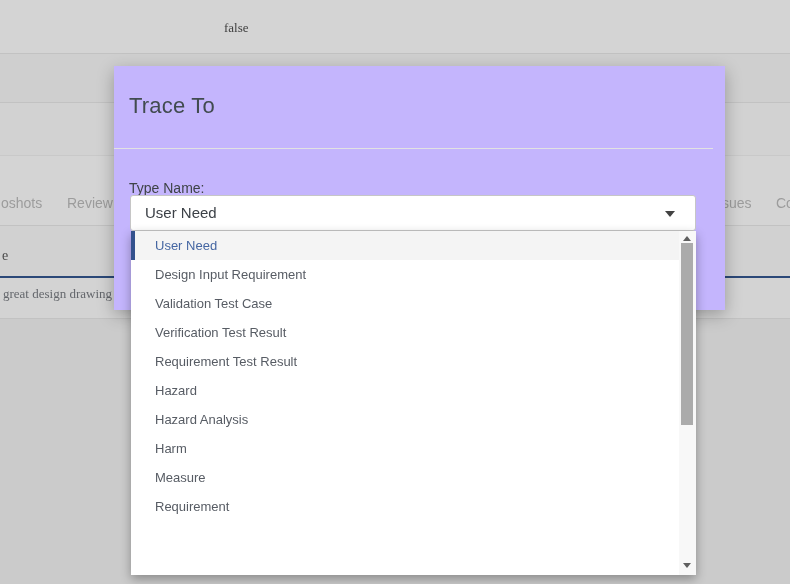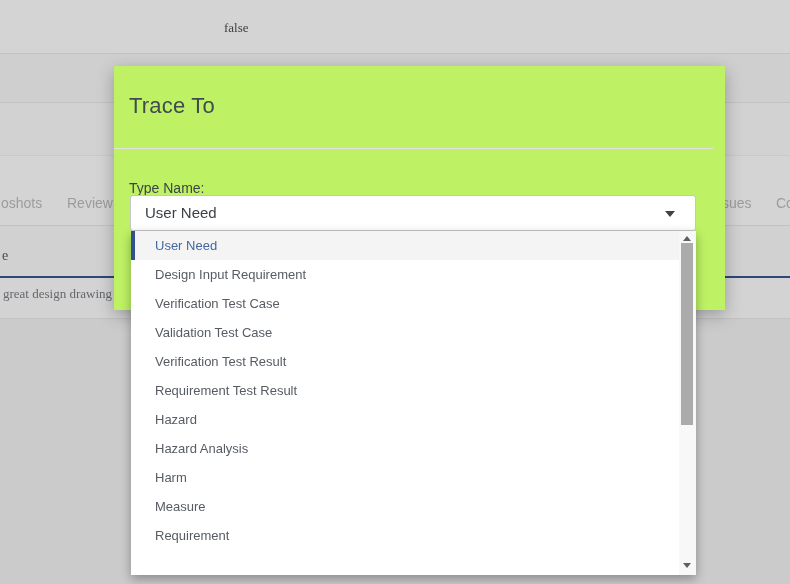--- a/index.html
+++ b/index.html
@@ -20,21 +20,21 @@
   .navy-line{position:absolute;left:0;top:276px;width:790px;height:2px;background:var(--accent,#2b4878);}
 
   .bg-text{position:absolute;white-space:nowrap;font-family:Liberation Serif, serif;}
   .false-val{left:224px;top:20px;font-size:13px;color:#3e3e3e;}
   .tab-frag{position:absolute;top:195px;font-size:14px;color:#9c9c9c;white-space:nowrap;text-align:center;}
   .t1{left:1px;}.t2{left:67px;}.t3{left:715px;}.t4{left:776px;}
   .header-frag{left:2px;top:248px;font-size:14px;color:#4b4b4b;}
   .content-frag{left:3px;top:286px;font-size:13px;color:#64676c;}
 
   
-  .modal{position:absolute;left:114px;top:66px;width:611px;height:244px;background:#bef264;
+  .modal{position:absolute;left:114px;top:66px;width:611px;height:244px;background:#c4b5fd;
          box-shadow:0 5px 16px rgba(0,0,0,0.28);}
   .modal-title{position:absolute;left:15px;top:27px;margin:0;font-size:22px;font-weight:400;
                color:#414b4f;letter-spacing:.2px;}
   .modal-divider{position:absolute;left:0;top:82px;width:599px;height:1px;background:#e2e2e2;}
   .field-label{position:absolute;left:15px;top:114px;font-size:14px;color:#3e4347;}
   .select{position:absolute;left:16px;top:129px;width:566px;height:36px;background:#fff;
           border:1px solid #c6c6c6;border-radius:3px;cursor:pointer;}
   .select-value{position:absolute;left:14px;top:0;line-height:34px;font-size:15px;color:#3c4147;}
   .caret{position:absolute;right:20px;top:15px;width:0;height:0;
          border-left:5px solid transparent;border-right:5px solid transparent;
@@ -90,21 +90,20 @@
     <div class="select">
       <span class="select-value">User Need</span>
       <span class="caret"></span>
     </div>
   </div>
 
   <div class="dropdown">
     <div class="options">
         <div class="opt sel">User Need</div>
         <div class="opt">Design Input Requirement</div>
-        <div class="opt">Verification Test Case</div>
         <div class="opt">Validation Test Case</div>
         <div class="opt">Verification Test Result</div>
         <div class="opt">Requirement Test Result</div>
         <div class="opt">Hazard</div>
         <div class="opt">Hazard Analysis</div>
         <div class="opt">Harm</div>
         <div class="opt">Measure</div>
         <div class="opt">Requirement</div>
       </div>
     <div class="scrollbar">

